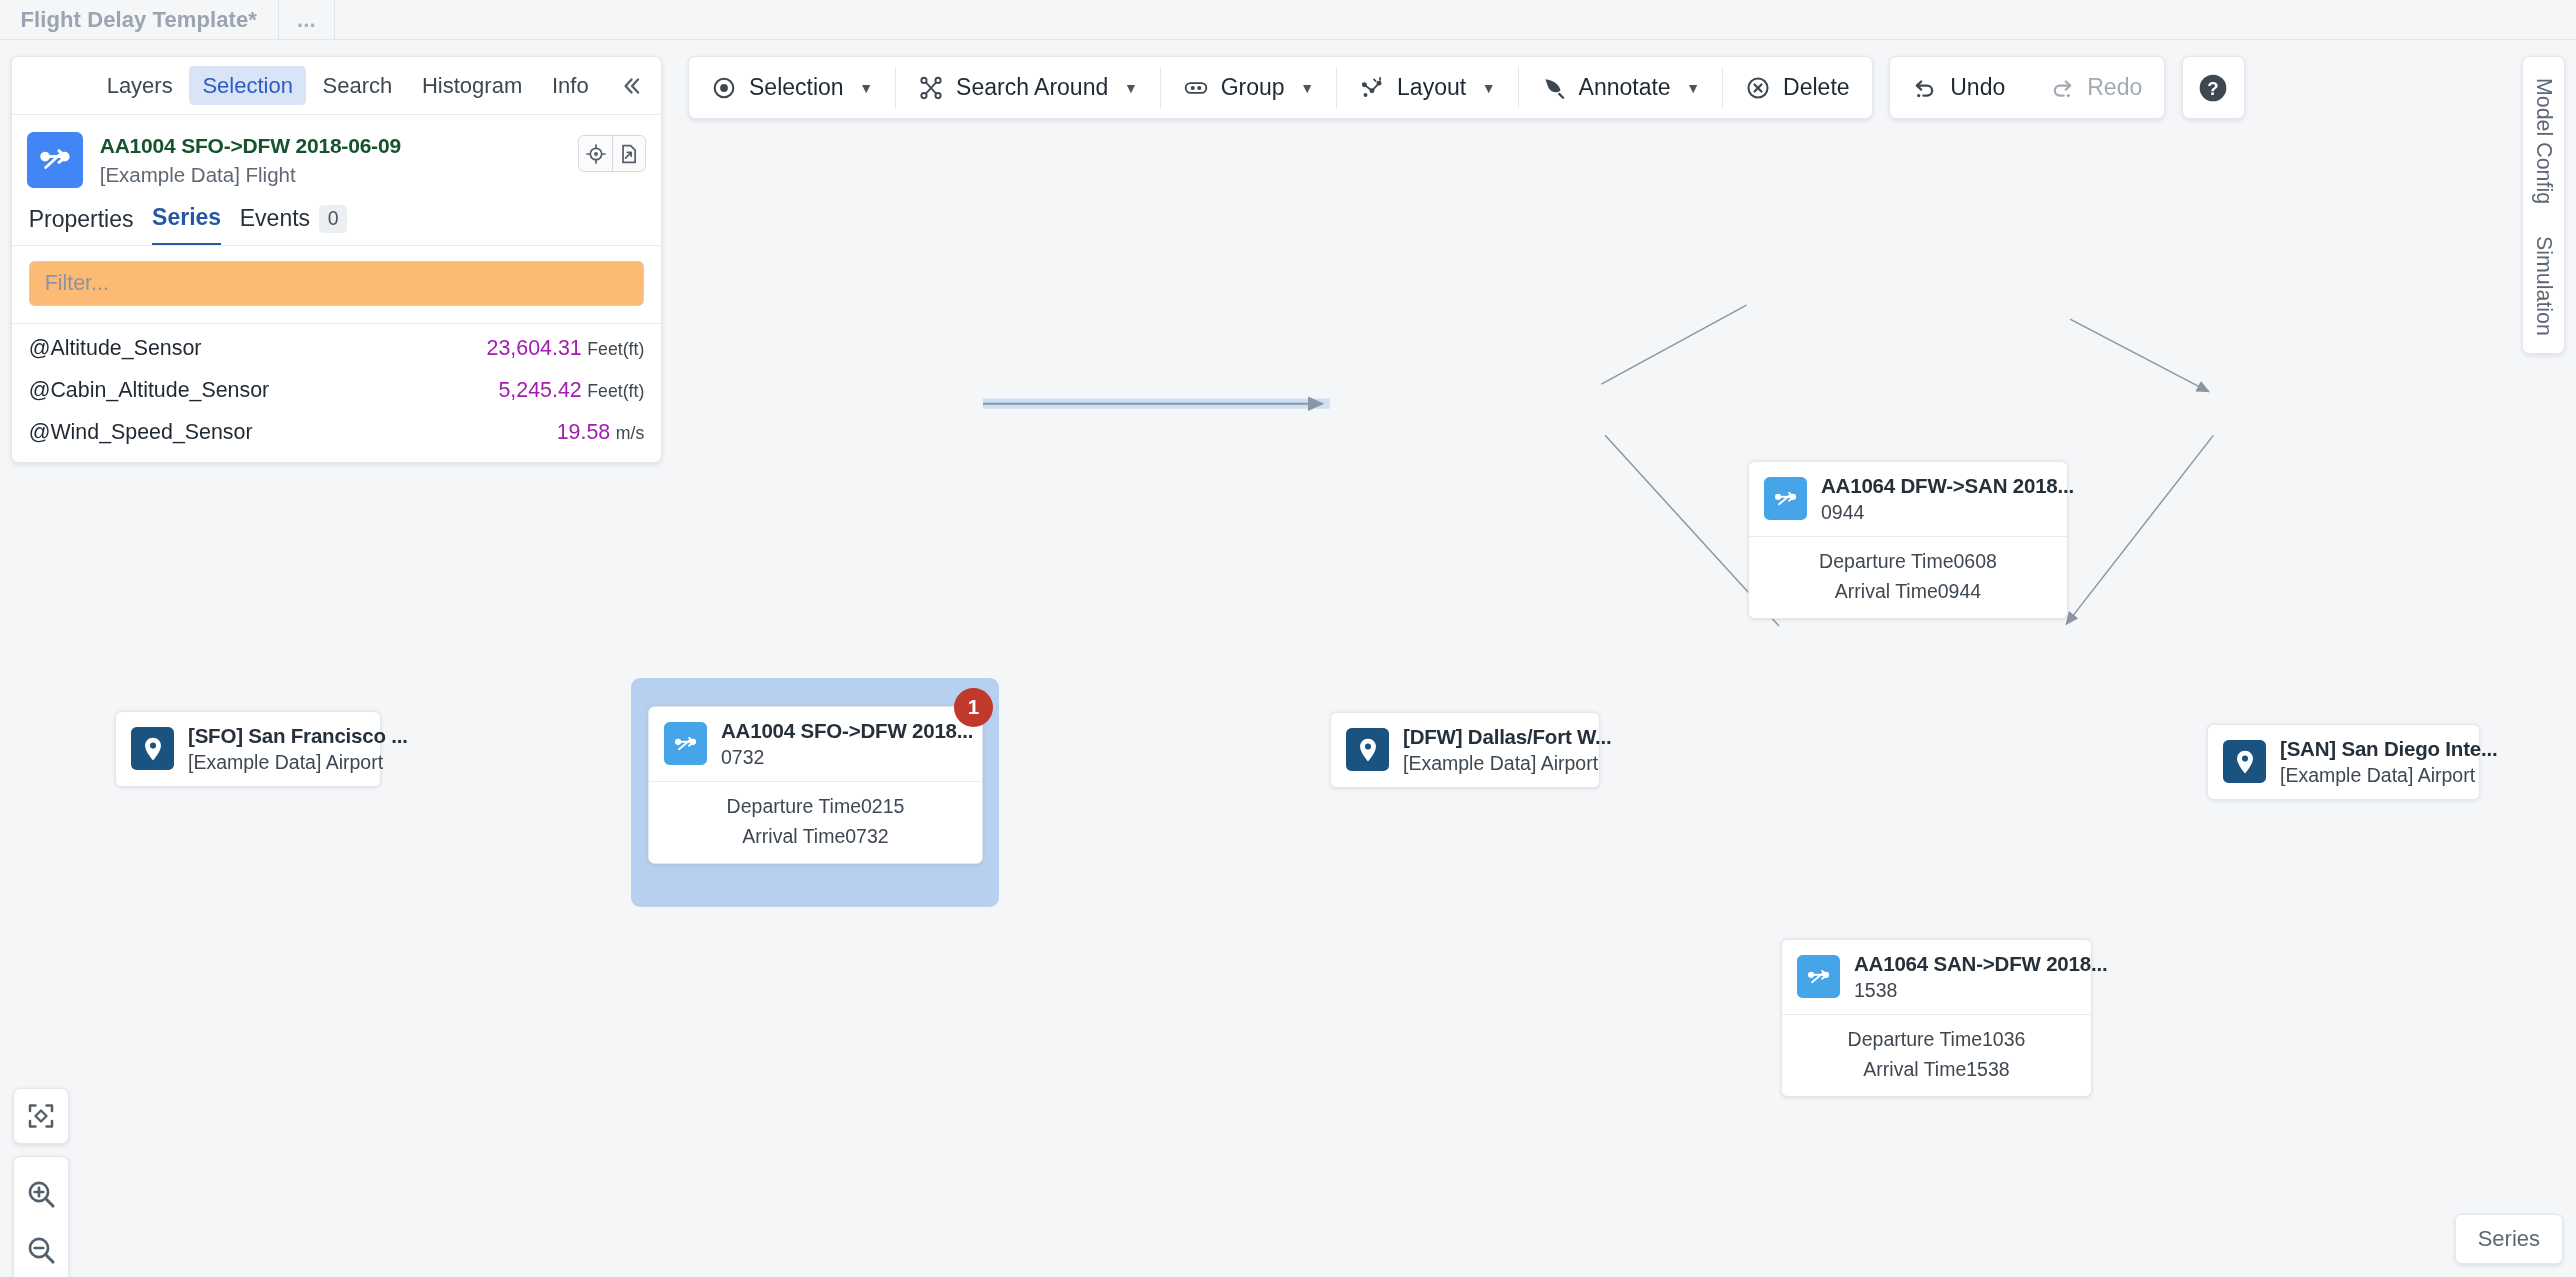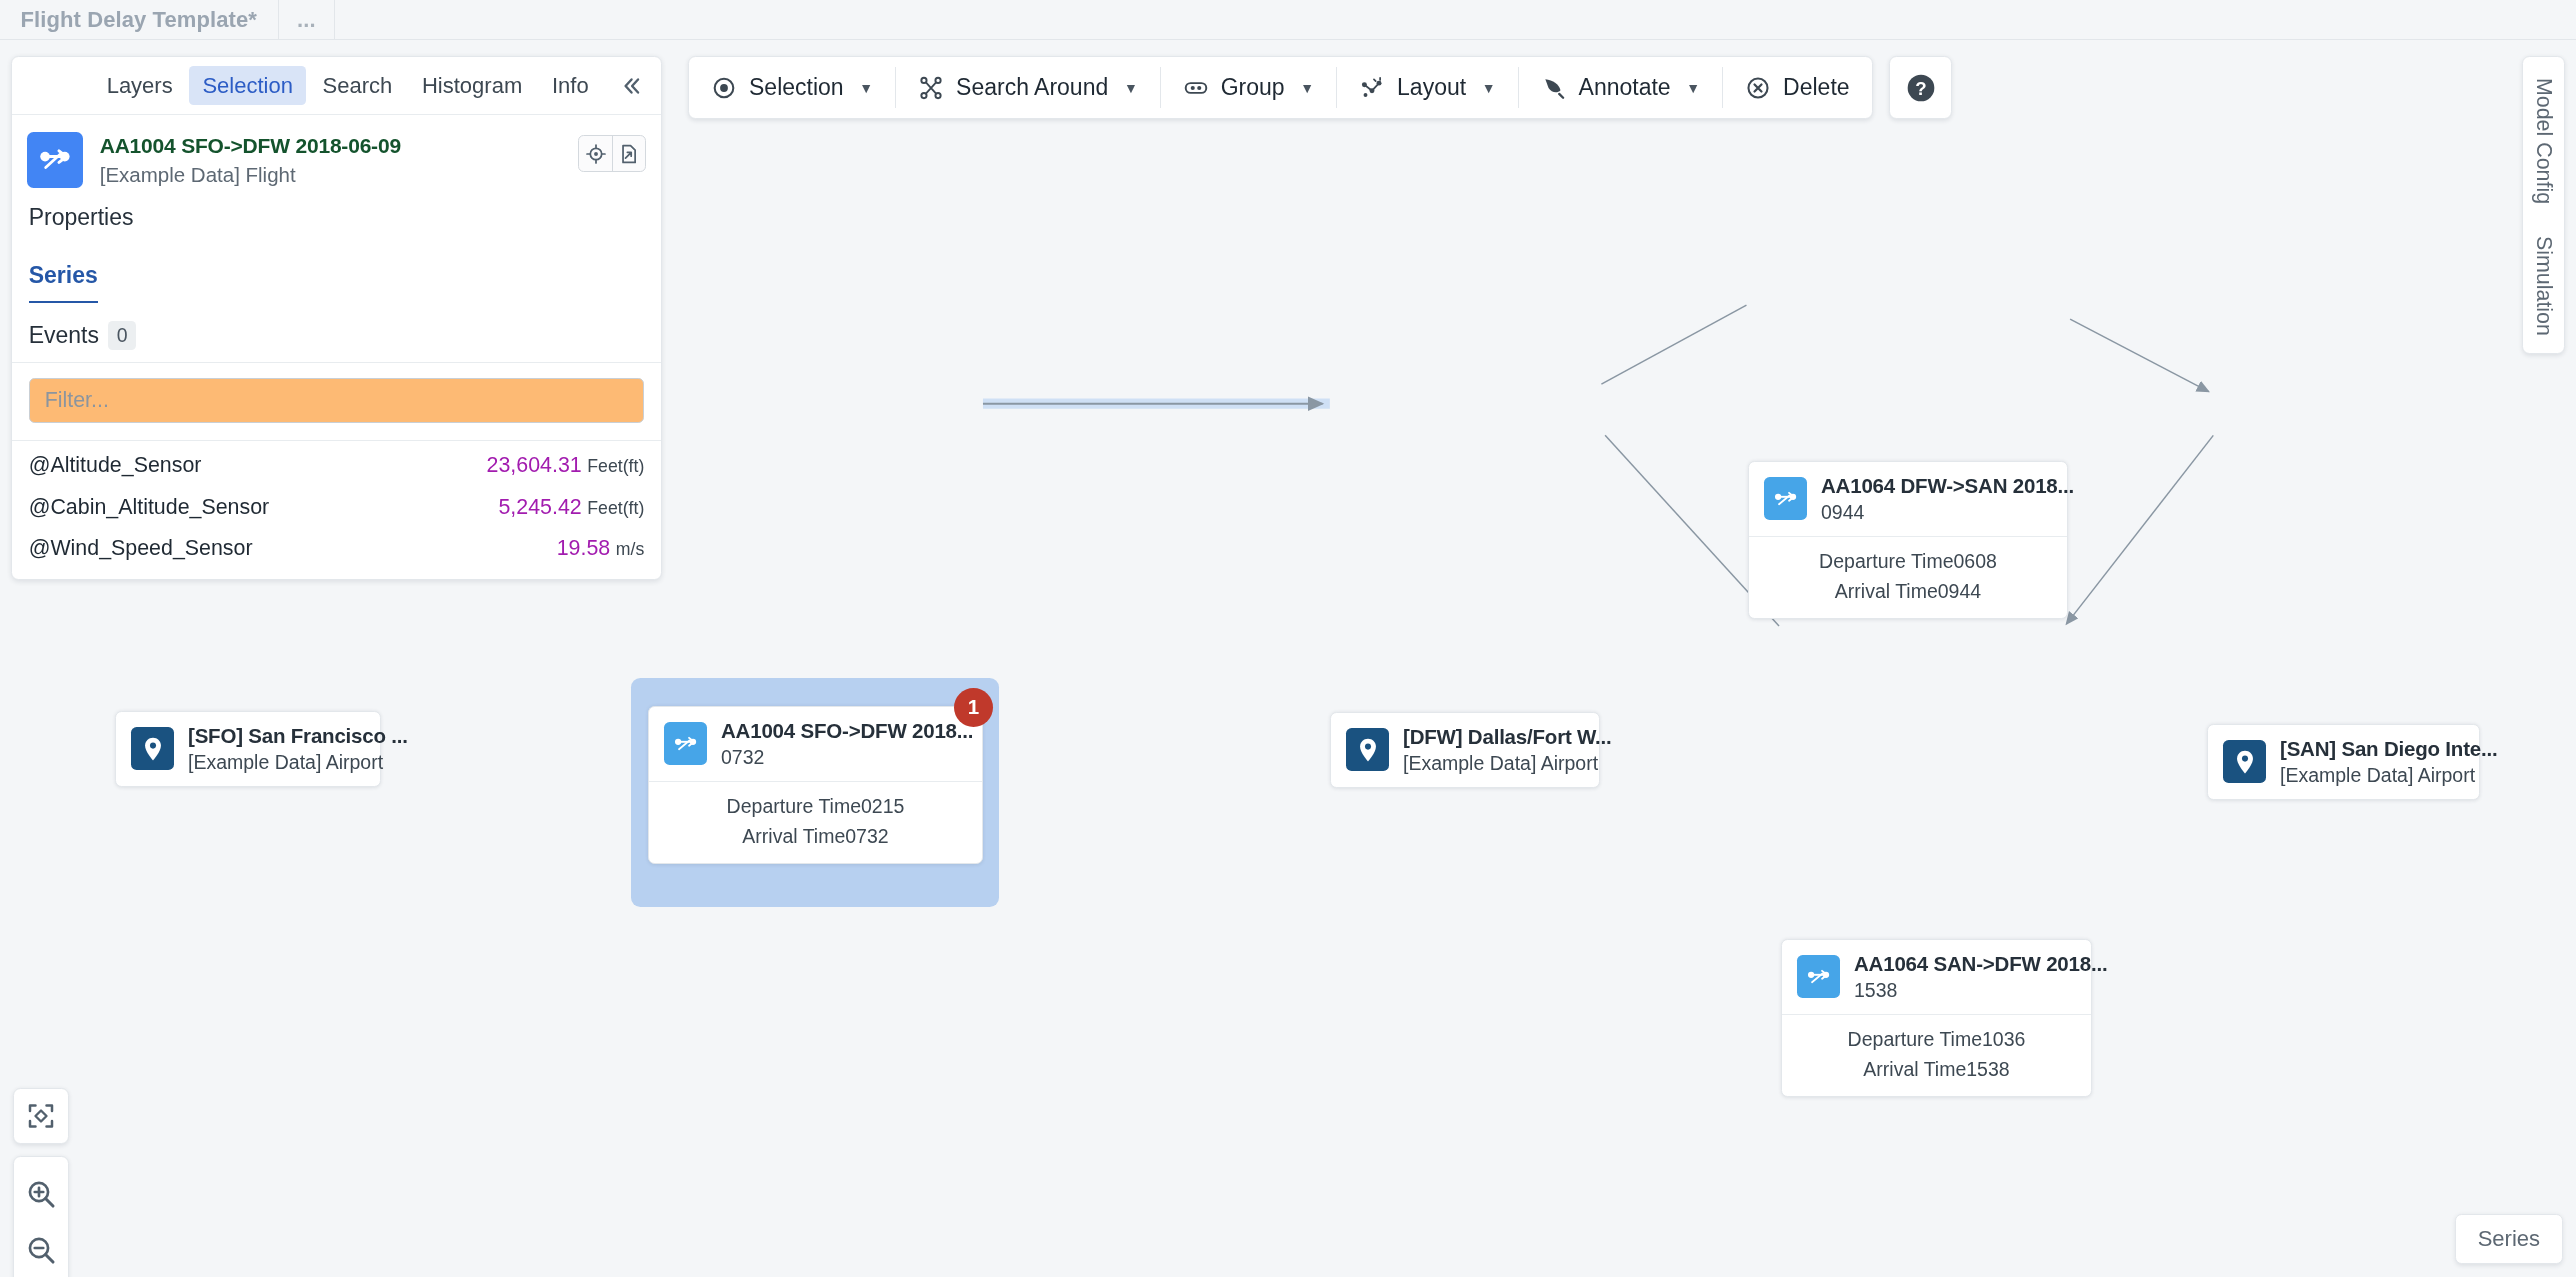--- a/index.html
+++ b/index.html
@@ -74,24 +74,23 @@
     overflow: hidden; margin-top: 3.7px; background: #fbfbfc;
   }
   .head-btn {
     width: 33px; height: 35px;
     display: flex; align-items: center; justify-content: center;
     color: #52606d;
   }
   .head-btn + .head-btn { border-left: 0.9px solid #d4d9de; }
 
   #sub-tabs {
-    display: flex; align-items: flex-start; gap: 18.6px;
+    display: flex; align-items: flex-end; gap: 18.6px;
     padding: 11px 16.7px 0 16.7px;
     border-bottom: 0.9px solid #e8ecef;
-    flex-direction: column;
   }
   .stab {
     font-size: 23px; color: #26303a; padding-bottom: 12px;
     display: flex; align-items: center; gap: 9.3px;
   }
   .stab.active { color: #2557a7; font-weight: 600; border-bottom: 2.8px solid #2557a7; }
   .badge-count {
     background: #eceff1; color: #4a5560; border-radius: 4.6px;
     font-size: 19.5px; padding: 2.8px 8.4px; font-weight: 400;
   }
@@ -566,20 +565,42 @@
         <svg width="26" height="26" viewBox="0 0 24 24" class="icon-svg">
           <circle cx="12" cy="12" r="8.8" fill="none" stroke="#3d4852" stroke-width="1.9"></circle>
           <path d="M8.8 8.8 L15.2 15.2 M15.2 8.8 L8.8 15.2" stroke="#3d4852" stroke-width="2.1" stroke-linecap="round"></path>
         </svg>
       </span>
       <span>Delete</span>
     </div>
 
   </div>
 
+  <div class="tgroup">
+    <div class="titem">
+      <span>
+        <svg width="26" height="26" viewBox="0 0 24 24" class="icon-svg">
+          <path d="M8.5 6 L4.5 9.8 L8.5 13.5" fill="none" stroke="#3d4852" stroke-width="2.1" stroke-linecap="round" stroke-linejoin="round"></path>
+          <path d="M4.8 9.8 H14 a4.6 4.6 0 0 1 0 9.2 H10.5" fill="none" stroke="#3d4852" stroke-width="2.1" stroke-linecap="round"></path>
+          <circle cx="6.2" cy="19" r="1.5" fill="#3d4852"></circle>
+        </svg>
+      </span>
+      <span>Undo</span>
+    </div>
+    <div class="titem disabled">
+      <span>
+        <svg width="26" height="26" viewBox="0 0 24 24" class="icon-svg">
+          <path d="M15.5 6 L19.5 9.8 L15.5 13.5" fill="none" stroke="#a2abb4" stroke-width="2.1" stroke-linecap="round" stroke-linejoin="round"></path>
+          <path d="M19.2 9.8 H10 a4.6 4.6 0 0 0 0 9.2 H13.5" fill="none" stroke="#a2abb4" stroke-width="2.1" stroke-linecap="round"></path>
+          <circle cx="17.8" cy="19" r="1.5" fill="#a2abb4"></circle>
+        </svg>
+      </span>
+      <span>Redo</span>
+    </div>
+  </div>
 
   <div id="help-btn">
     <span>
       <svg width="32" height="32" viewBox="0 0 24 24" class="icon-svg">
         <circle cx="12" cy="12" r="10" fill="#3d4852"></circle>
         <text x="12" y="17" font-size="14" font-weight="bold" fill="#ffffff" text-anchor="middle" font-family="Liberation Sans, sans-serif">?</text>
       </svg>
     </span>
   </div>
 

